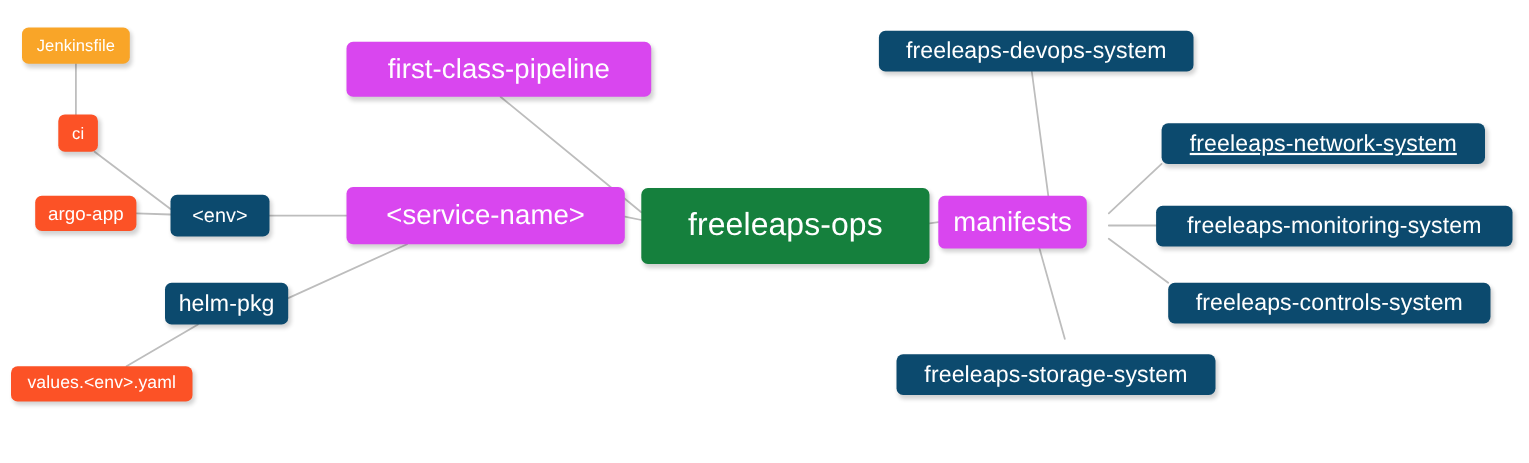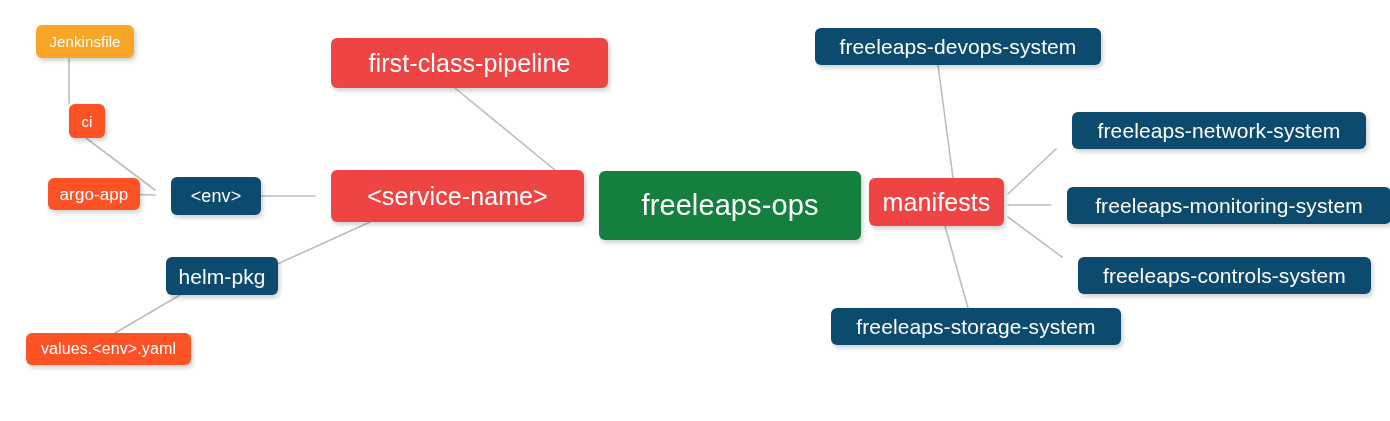--- a/index.html
+++ b/index.html
@@ -34,24 +34,23 @@
     align-items: center;
     justify-content: center;
     color: #ffffff;
     border-radius: 6px;
     white-space: nowrap;
     line-height: 1;
     box-shadow: 2px 3px 4px rgba(0,0,0,0.18);
     letter-spacing: 0.1px;
     padding: 0 10px;
     z-index: 2;
-    margin-left: 16px;
   }
   .n-root   { background: #15803d; }
-  .n-blue   { background: #ef4444; }
+  .n-blue   { background: #d946ef; }
   .n-green  { background: #0c4a6e; }
   .n-orange { background: #f9a528; }
   .n-red    { background: #fc5226; }
 </style>
 </head>
 <body>
 
 <div id="canvas">
   <svg id="edges" viewBox="0 0 1390 421" xmlns="http://www.w3.org/2000/svg">
       <line x1="583" y1="193" x2="455" y2="88" stroke="#bdbdbd" stroke-width="1.6" stroke-linecap="round"></line>
@@ -74,18 +73,18 @@
       <div class="node n-blue" style="left: 315px; top: 38px; width: 277px; height: 50px; font-size: 25px;">first-class-pipeline</div>
       <div class="node n-blue" style="left: 315px; top: 170px; width: 253px; height: 52px; font-size: 25px;">&lt;service-name&gt;</div>
       <div class="node n-blue" style="left: 853px; top: 178px; width: 135px; height: 48px; font-size: 25px;">manifests</div>
       <div class="node n-green" style="left: 155px; top: 177px; width: 90px; height: 38px; font-size: 18px;">&lt;env&gt;</div>
       <div class="node n-green" style="left: 150px; top: 257px; width: 112px; height: 38px; font-size: 21px;">helm-pkg</div>
       <div class="node n-red" style="left: 53px; top: 104px; width: 36px; height: 34px; font-size: 15px;">ci</div>
       <div class="node n-red" style="left: 32px; top: 178px; width: 92px; height: 32px; font-size: 17px;">argo-app</div>
       <div class="node n-orange" style="left: 20px; top: 25px; width: 98px; height: 33px; font-size: 15px;">Jenkinsfile</div>
       <div class="node n-red" style="left: 10px; top: 333px; width: 165px; height: 32px; font-size: 16px;">values.&lt;env&gt;.yaml</div>
       <div class="node n-green" style="left: 799px; top: 28px; width: 286px; height: 37px; font-size: 21px;">freeleaps-devops-system</div>
-      <div class="node n-green" style="left: 1056px; top: 112px; width: 294px; height: 37px; font-size: 21px;">freeleaps-network-system</div>
+      <div class="node n-green" style="left: 1056px; top: 112px; width: 294px; height: 37px; font-size: 21px; text-decoration: underline;">freeleaps-network-system</div>
       <div class="node n-green" style="left: 1051px; top: 187px; width: 324px; height: 37px; font-size: 21px;">freeleaps-monitoring-system</div>
       <div class="node n-green" style="left: 1062px; top: 257px; width: 293px; height: 37px; font-size: 21px; text-align: right;">freeleaps-controls-system</div>
-      <div class="node n-green" style="left: 815px; top: 308px; width: 290px; height: 37px; font-size: 21px;">freeleaps-storage-system</div>
+      <div class="node n-green" style="left: 815px; top: 322px; width: 290px; height: 37px; font-size: 21px;">freeleaps-storage-system</div>
     </div>
 </div>
 
 </body></html>

